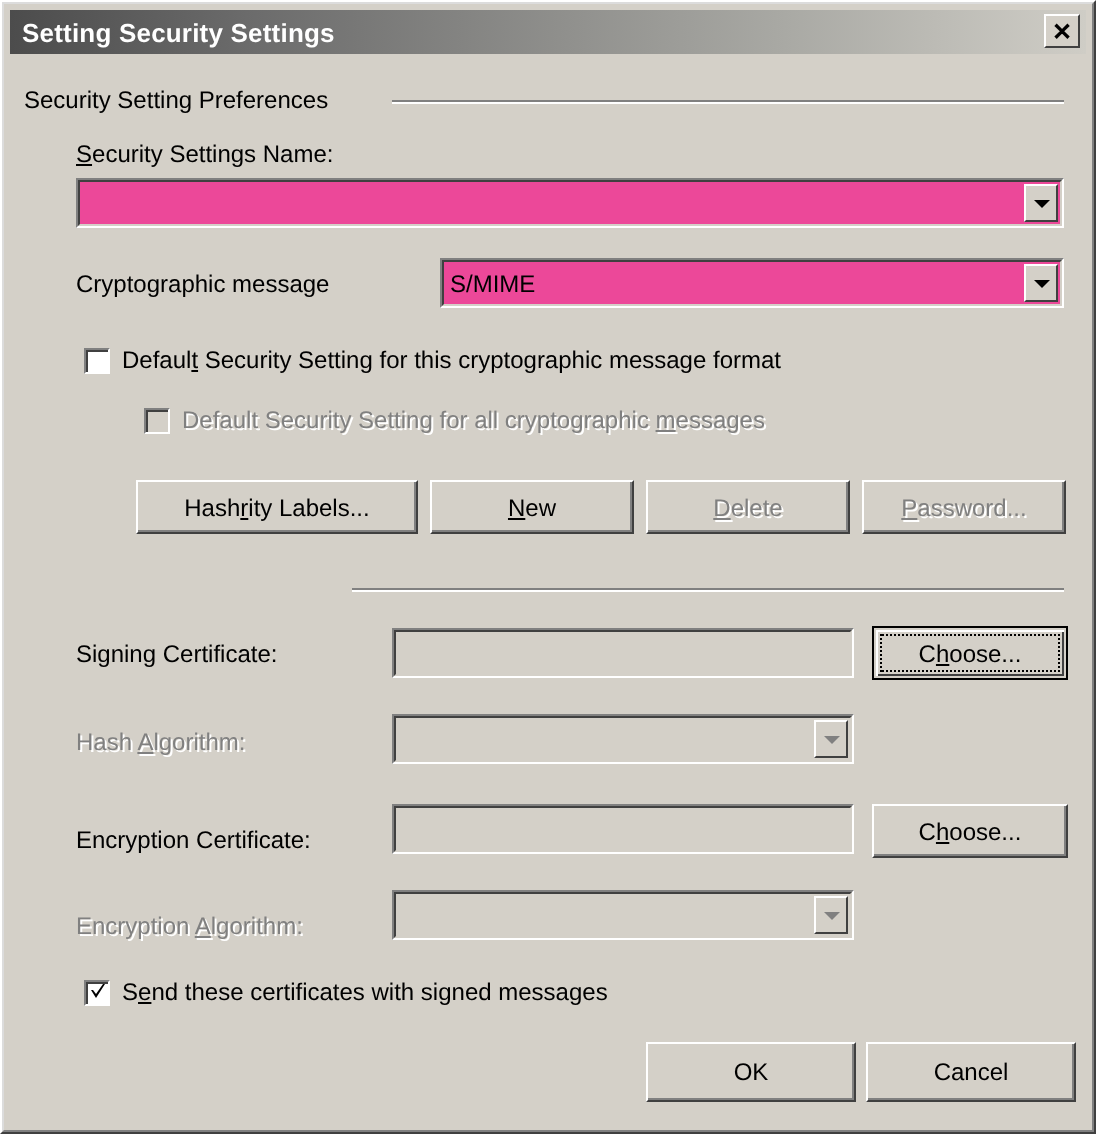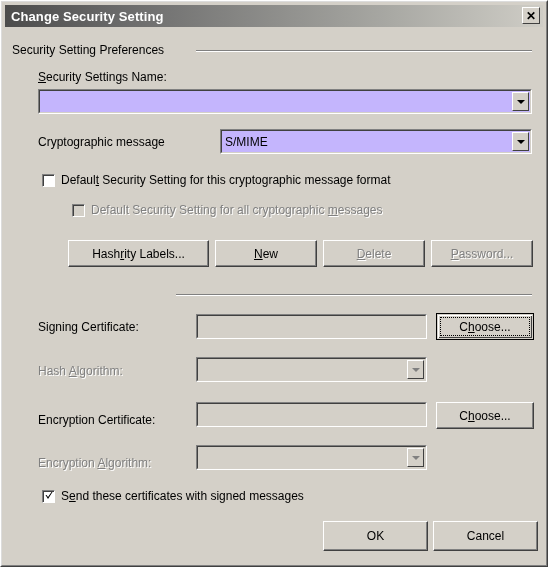--- a/index.html
+++ b/index.html
@@ -111,21 +111,21 @@
   .ul { text-decoration: underline; }
 
   
   .sunken {
     position: absolute;
     box-sizing: border-box;
     border-top: 1px solid #808080;
     border-left: 1px solid #808080;
     border-right: 1px solid #ffffff;
     border-bottom: 1px solid #ffffff;
-    background: #c4b5fd;
+    background: #ec4899;
   }
   .sunken-in {
     position: absolute;
     left: 0; top: 0;
     width: 100%; height: 100%;
     box-sizing: border-box;
     border-top: 1px solid #404040;
     border-left: 1px solid #404040;
     border-right: 1px solid #d4d0c8;
     border-bottom: 1px solid #d4d0c8;
@@ -253,21 +253,21 @@
     color: #808080;
     text-shadow: 1px 1px 0 #ffffff;
   }
 </style>
 </head>
 <body>
 
 <div id="dialog">
 
   <div class="titlebar">
-    <div class="titlebar-text">Change Security Setting</div>
+    <div class="titlebar-text">Setting Security Settings</div>
     <div class="close-btn">✕</div>
   </div>
 
   <div class="group-label" style="left:12px; top:43px;">Security Setting Preferences</div>
   <div class="group-line" style="left:196px; top:50px; width:336px;"></div>
 
   <div class="lbl" style="left:38px; top:70px;">
     <span class="ul">S</span><span>ecurity Settings Name:</span>
   </div>
 

